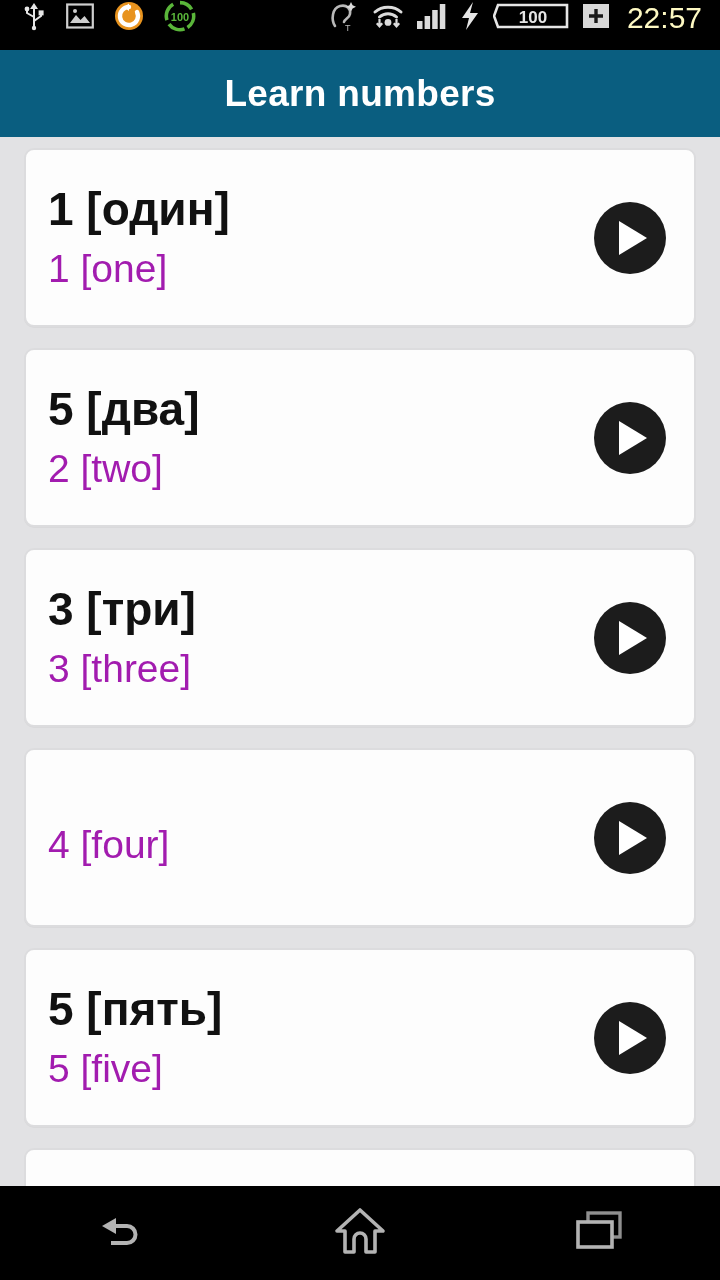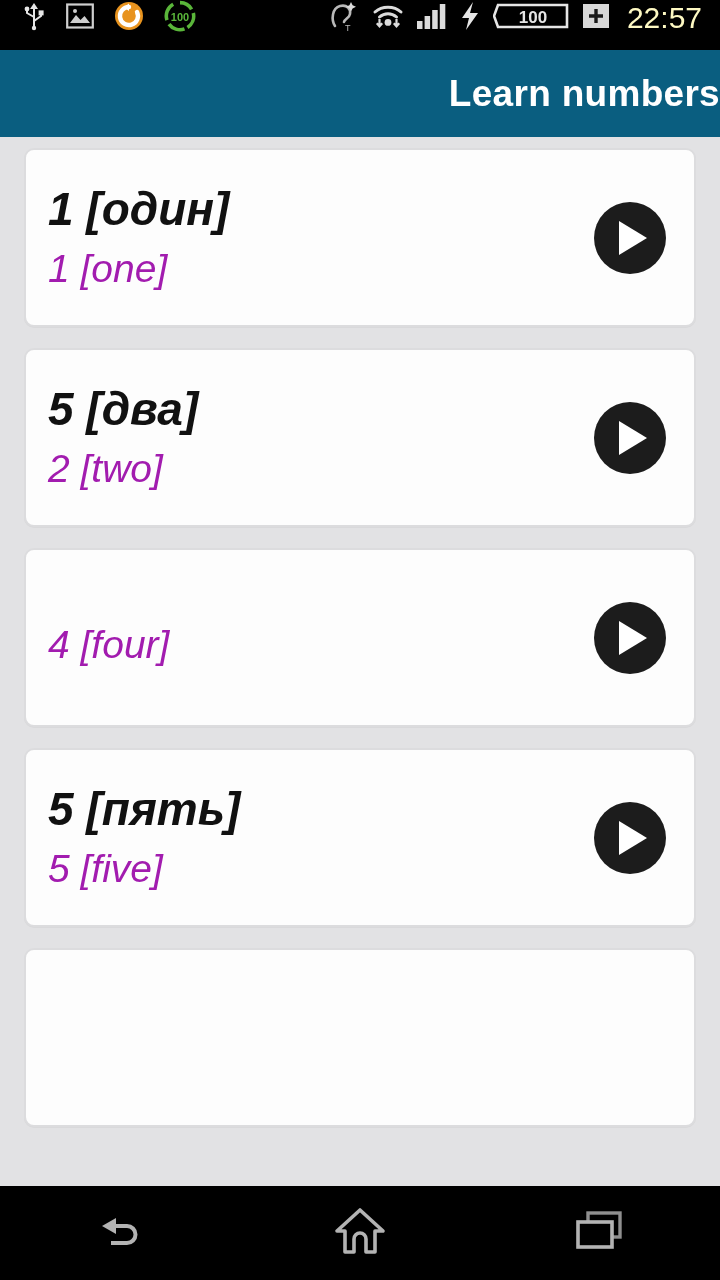--- a/index.html
+++ b/index.html
@@ -20,31 +20,31 @@
   .sb-right{ display:flex; align-items:center; gap:13px; margin-left:auto; padding-right:18px; }
   .sb-ico{ display:block; }
   .sb-clock{
     color:#fef9c3; font-size:30px; letter-spacing:0px; font-weight:400;
     font-family:"Liberation Sans",sans-serif; line-height:1; padding-left:4px;
   }
 
   
   .actionbar{
     position:absolute; top:50px; left:0; width:720px; height:87px;
-    background:#0a5e80; display:flex; align-items:center; justify-content:flex-end;
+    background:#0a5e80; display:flex; align-items:center; justify-content:center;
   }
   .actionbar .title{
     color:#fff; font-size:37px; font-weight:bold; letter-spacing:.3px;
     font-family:"Liberation Sans",sans-serif;
   }
 
   
   .list{
     position:absolute; top:137px; left:0; width:720px; height:1049px;
-    background:#e2e2e4; overflow:hidden; padding-top:11px;font-style:italic;
+    background:#e2e2e4; overflow:hidden; padding-top:11px;
   }
   .card{
     position:relative; margin:0 24px 21px 24px; height:179px;
     background:#fdfdfd; border:2px solid #dcdcde; border-radius:10px;
     box-shadow:0 1px 0 rgba(0,0,0,.04);
     display:flex; align-items:center;
   }
   .card-texts{ padding-left:22px; flex:1 1 auto; min-width:0; }
   .line-main{
     color:#111; font-size:46px; font-weight:bold; line-height:1.05;
@@ -199,20 +199,29 @@
     <div class="card">
       <div class="card-texts">
         <div class="line-main">5 [два]</div>
         <div class="line-sub">2 [two]</div>
       </div>
       <div class="play-btn">
         <span class="play-tri"></span>
       </div>
     </div>
 
+    <div class="card">
+      <div class="card-texts">
+        <div class="line-main">3 [три]</div>
+        <div class="line-sub">3 [three]</div>
+      </div>
+      <div class="play-btn">
+        <span class="play-tri"></span>
+      </div>
+    </div>
 
     <div class="card">
       <div class="card-texts">
         <div class="line-sub">4 [four]</div>
       </div>
       <div class="play-btn">
         <span class="play-tri"></span>
       </div>
     </div>
 

